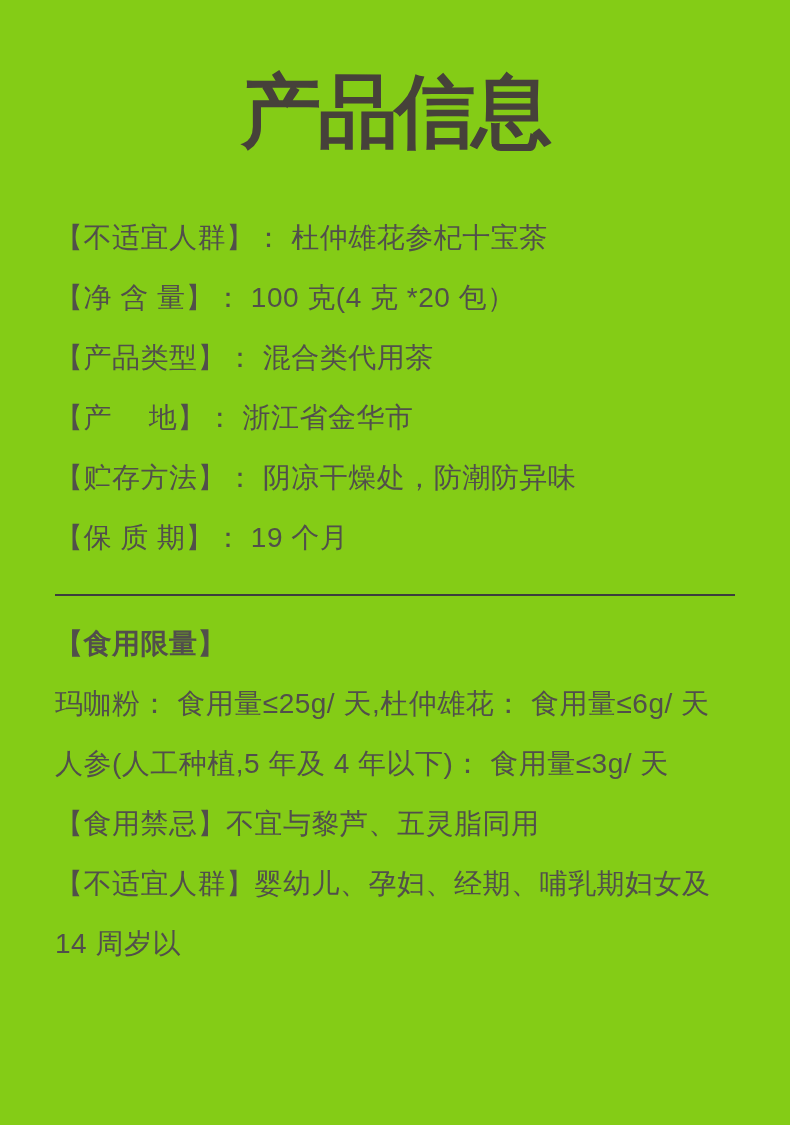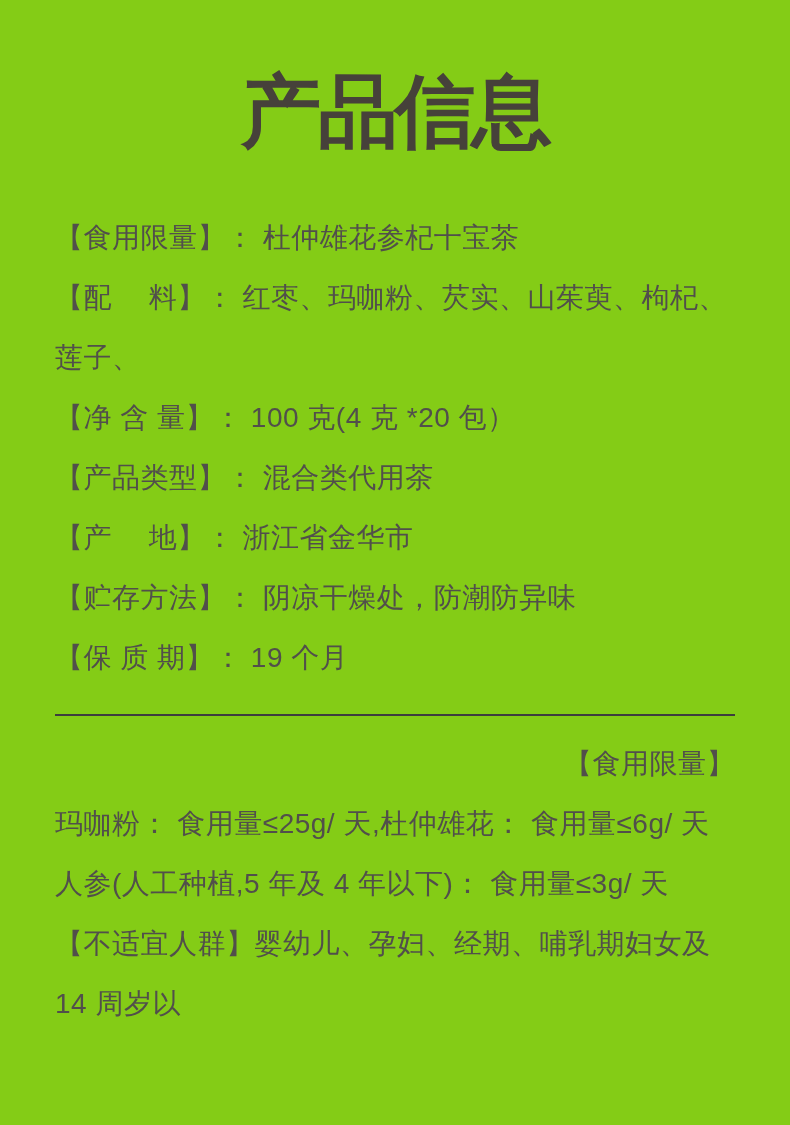--- a/index.html
+++ b/index.html
@@ -36,51 +36,51 @@
   .usage-line,
   .usage-heading {
     margin: 0;
     font-size: 28px;
     line-height: 60px;
     font-weight: 400;
     color: #514f4b;
     white-space: pre-wrap;
     letter-spacing: 0.5px;
   }
-  .usage-heading { font-weight: 400; text-align: right; }
+  .usage-heading { font-weight: 700; }
   .section-divider {
     border: none;
     border-top: 2px solid #3d3d3d;
     margin: 26px 0 0 0;
     width: 100%;
   }
   .usage-section {
     margin-top: 18px;
   }
 </style>
 </head>
 <body>
 
 <div class="page">
 
   <h1 class="page-title">产品信息</h1>
 
   <section class="info-section">
-    <p class="info-line">【食用限量】： 杜仲雄花参杞十宝茶</p>
-    <p class="info-line">【配　 料】： 红枣、玛咖粉、芡实、山茱萸、枸杞、莲子、</p>
+    <p class="info-line">【不适宜人群】： 杜仲雄花参杞十宝茶</p>
     <p class="info-line">【净 含 量】： 100 克(4 克 *20 包）</p>
     <p class="info-line">【产品类型】： 混合类代用茶</p>
     <p class="info-line">【产　 地】： 浙江省金华市</p>
     <p class="info-line">【贮存方法】： 阴凉干燥处，防潮防异味</p>
     <p class="info-line">【保 质 期】： 19 个月</p>
   </section>
 
   <hr class="section-divider">
 
   <section class="usage-section">
     <p class="usage-heading">【食用限量】</p>
     <p class="usage-line">玛咖粉： 食用量≤25g/ 天,杜仲雄花： 食用量≤6g/ 天</p>
     <p class="usage-line">人参(人工种植,5 年及 4 年以下)： 食用量≤3g/ 天</p>
+    <p class="usage-line">【食用禁忌】不宜与黎芦、五灵脂同用</p>
     <p class="usage-line">【不适宜人群】婴幼儿、孕妇、经期、哺乳期妇女及 14 周岁以</p>
 
   </section>
 
 </div>
 
 </body></html>

